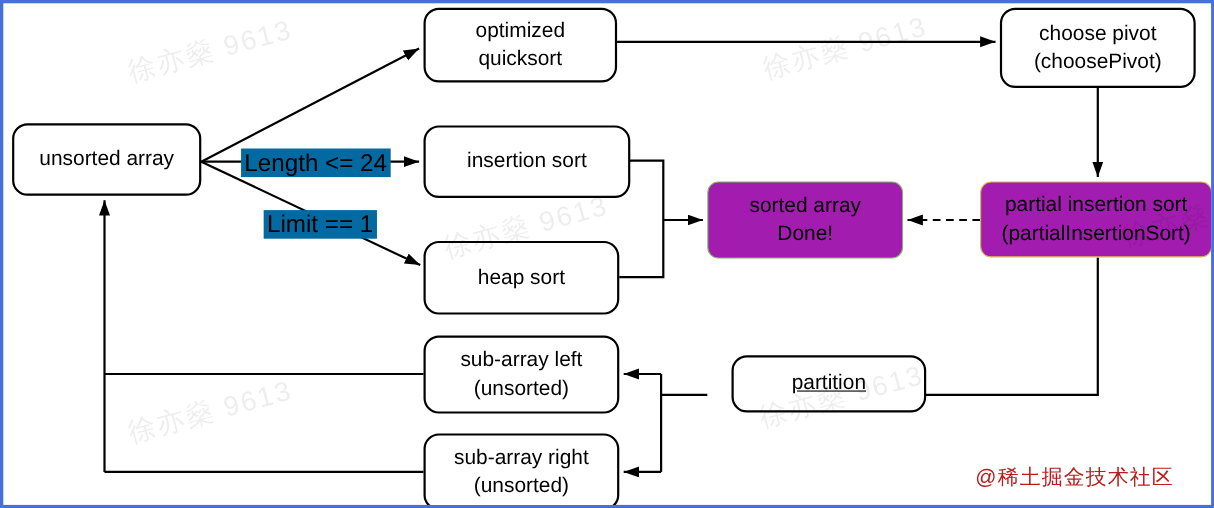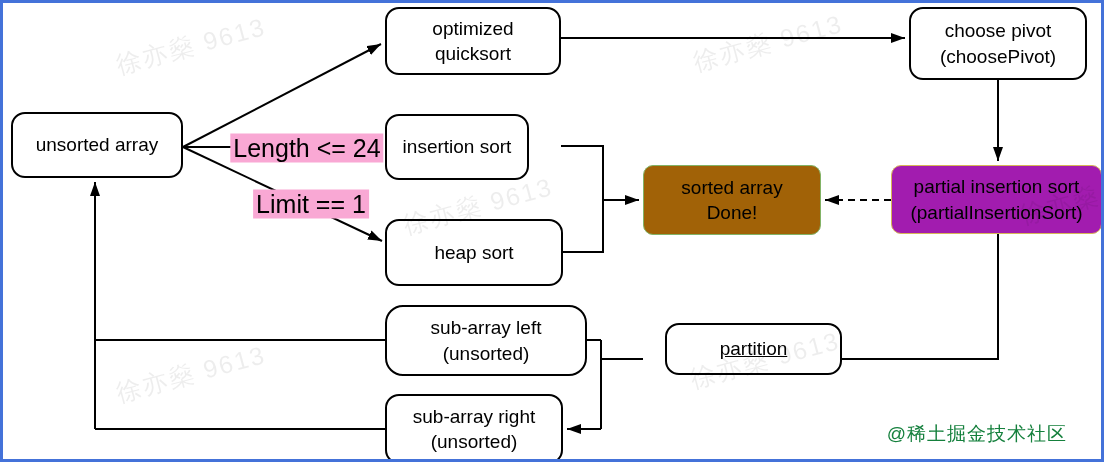--- a/index.html
+++ b/index.html
@@ -8,41 +8,41 @@
     border:3px solid #4472d9;background:#ffffff;overflow:hidden;
     font-family:"Liberation Sans",sans-serif;color:#000;
   }
   #edges{position:absolute;left:0;top:0;width:1104px;height:462px;z-index:1;}
   .node{
     position:absolute;box-sizing:border-box;z-index:2;
     background:#fff;border:2px solid #000;border-radius:14px;
     display:flex;align-items:center;justify-content:center;text-align:center;
     font-size:19px;line-height:1.32;white-space:pre-line;
   }
-  .node.green{background:#a16207;border:1.6px solid #82b366;border-radius:10px;}
+  .node.green{background:#a21caf;border:1.6px solid #82b366;border-radius:10px;}
   .node.yellow{background:#a21caf;border:1.6px solid #d6b656;border-radius:10px;}
   .edge-label{
-    position:absolute;z-index:3;background:#f9a8d4;padding:0 3px;
-    font-size:25px;transform:translate(-50%,-50%);white-space:nowrap;margin-left:20px;
+    position:absolute;z-index:3;background:#0369a1;padding:0 3px;
+    font-size:22px;transform:translate(-50%,-50%);white-space:nowrap;
   }
   .watermark{
     position:absolute;z-index:6;pointer-events:none;
     font-size:25px;letter-spacing:2px;color:rgba(0,0,0,0.07);
     transform:translate(-50%,-50%) rotate(-15deg);white-space:nowrap;
   }
   .credit{
     position:absolute;z-index:6;right:34px;bottom:12px;
-    font-size:19px;color:#15803d;letter-spacing:1px;white-space:nowrap;
+    font-size:19px;color:#b91c1c;letter-spacing:1px;white-space:nowrap;
   }
   
   #n-unsorted{left:8px;top:109px;width:172px;height:66px;text-align:right;}
   #n-optquick{left:382px;top:4px;width:176px;height:68px;}
-  #n-insertion{left:382px;top:111px;width:144px;height:66px;}
+  #n-insertion{left:382px;top:111px;width:188px;height:66px;}
   #n-heap{left:382px;top:216px;width:178px;height:67px;text-align:center;}
-  #n-subleft{left:382px;top:302px;width:202px;height:71px;border-radius:18px;}
+  #n-subleft{left:382px;top:302px;width:178px;height:71px;}
   #n-subright{left:382px;top:391px;width:178px;height:70px;}
   #n-partition{left:662px;top:320px;width:177px;height:52px;text-decoration:underline;}
   #n-choosepivot{left:906px;top:4px;width:178px;height:73px;}
   #n-sorted{left:640px;top:162px;width:178px;height:70px;}
   #n-partialins{left:888px;top:162px;width:211px;height:69px;}
   #lbl-length{left:284px;top:145px;}
   #lbl-limit{left:288px;top:201px;}
   .wm1{left:188px;top:43px;}
   .wm2{left:475px;top:203px;}
   .wm3{left:765px;top:40px;}

